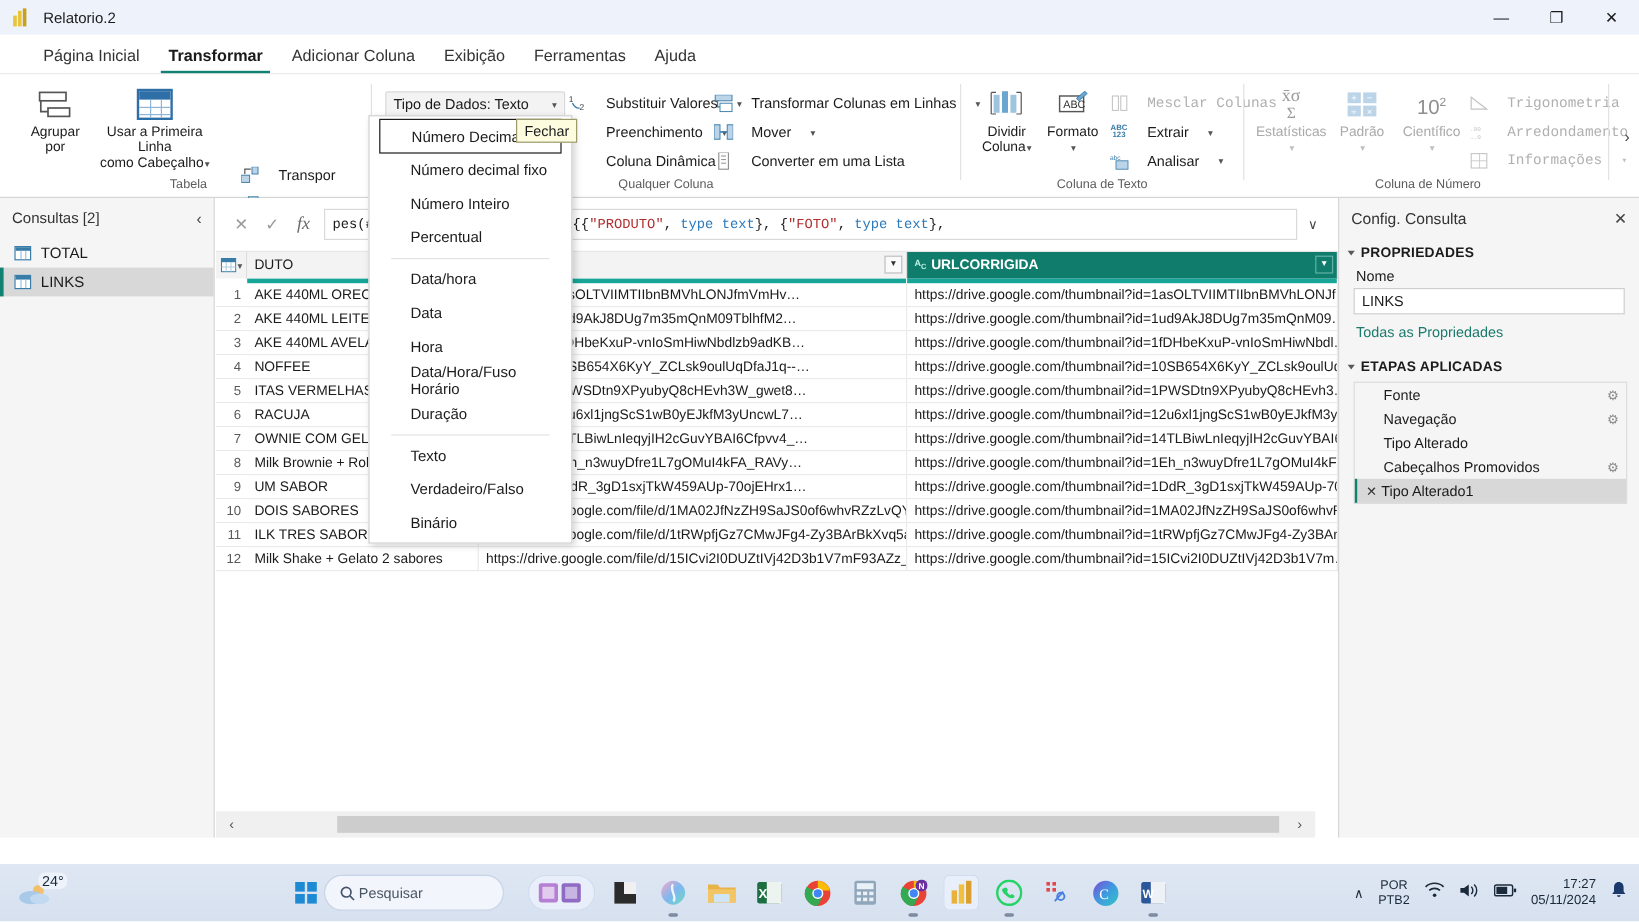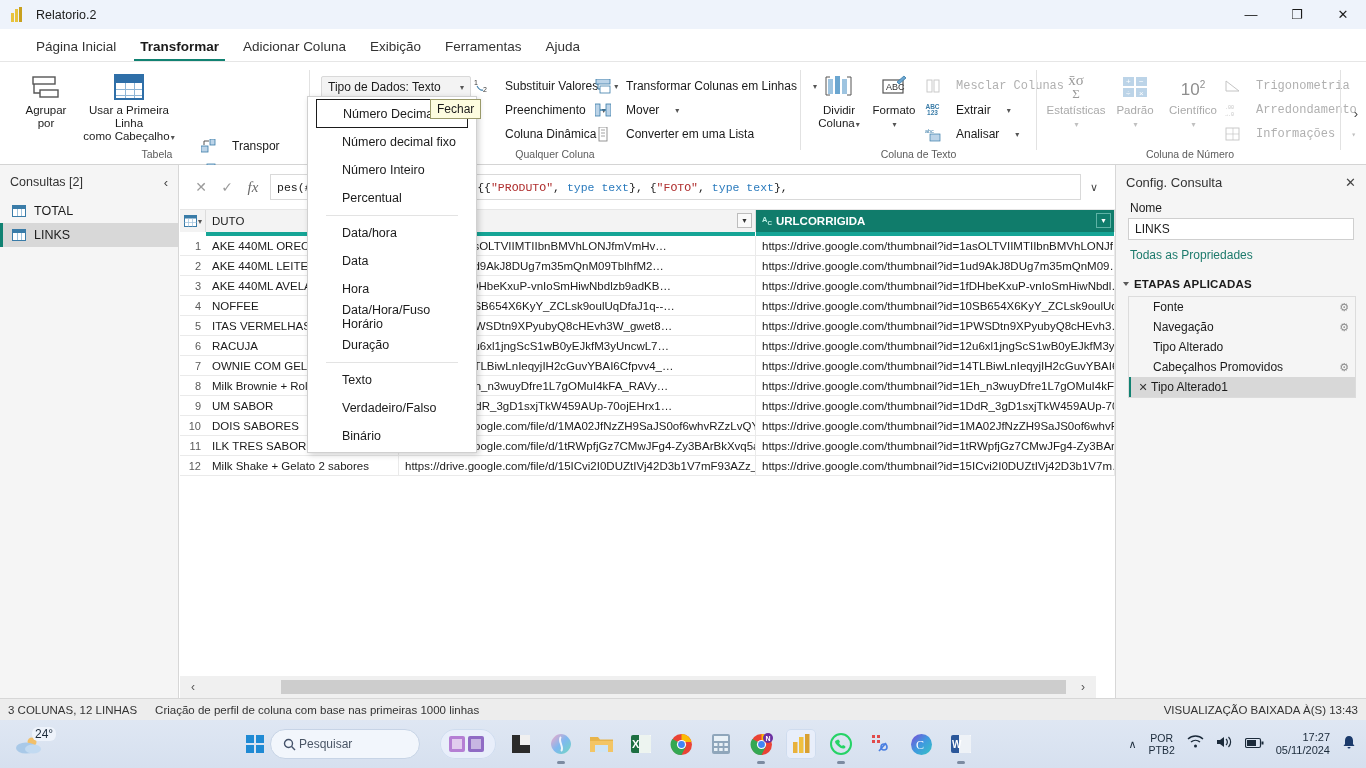--- a/index.html
+++ b/index.html
@@ -660,20 +660,24 @@
       <div class="hs-thumb"></div>
     </div>
     <div class="hs-arrow">›</div>
   </div>
 
   <div class="rightpanel">
     <div class="rp-head">
       <span class="rp-title">Config. Consulta</span>
       <span class="rp-close">✕</span>
     </div>
+    <div class="rp-section">
+      <span class="tri"></span>
+      <span>PROPRIEDADES</span>
+    </div>
     <div class="rp-label">Nome</div>
     <div class="rp-input">
       <span>LINKS</span>
     </div>
     <div class="rp-link">Todas as Propriedades</div>
     <div class="rp-section" style="margin-top:6px;">
       <span class="tri"></span>
       <span>ETAPAS APLICADAS</span>
     </div>
     <div class="steps" id="steps-list">
@@ -692,27 +696,20 @@
           <span>Cabeçalhos Promovidos</span>
           <span class="gear">⚙</span>
         </div>
         <div class="step sel">
           <span class="xm">✕</span>
           <span>Tipo Alterado1</span>
         </div>
       </div>
   </div>
 
-  <div class="statusbar">
-    <div class="sb-left">
-      <span>3 COLUNAS, 12 LINHAS</span>
-      <span>Criação de perfil de coluna com base nas primeiras 1000 linhas</span>
-    </div>
-    <div class="sb-right">VISUALIZAÇÃO BAIXADA À(S) 13:43</div>
-  </div>
 
   <div class="taskbar">
     <div class="weather">
       <div class="wcloud">
         <svg width="30" height="22" viewBox="0 0 30 22">
           <circle cx="18" cy="9" r="4.5" fill="#f2c06a"></circle>
           <ellipse cx="12" cy="15" rx="10" ry="5.5" fill="#a9c9e8"></ellipse>
           <ellipse cx="19" cy="16" rx="8" ry="4.5" fill="#c2daf1"></ellipse>
         </svg>
         <span class="wtemp">24°</span>

